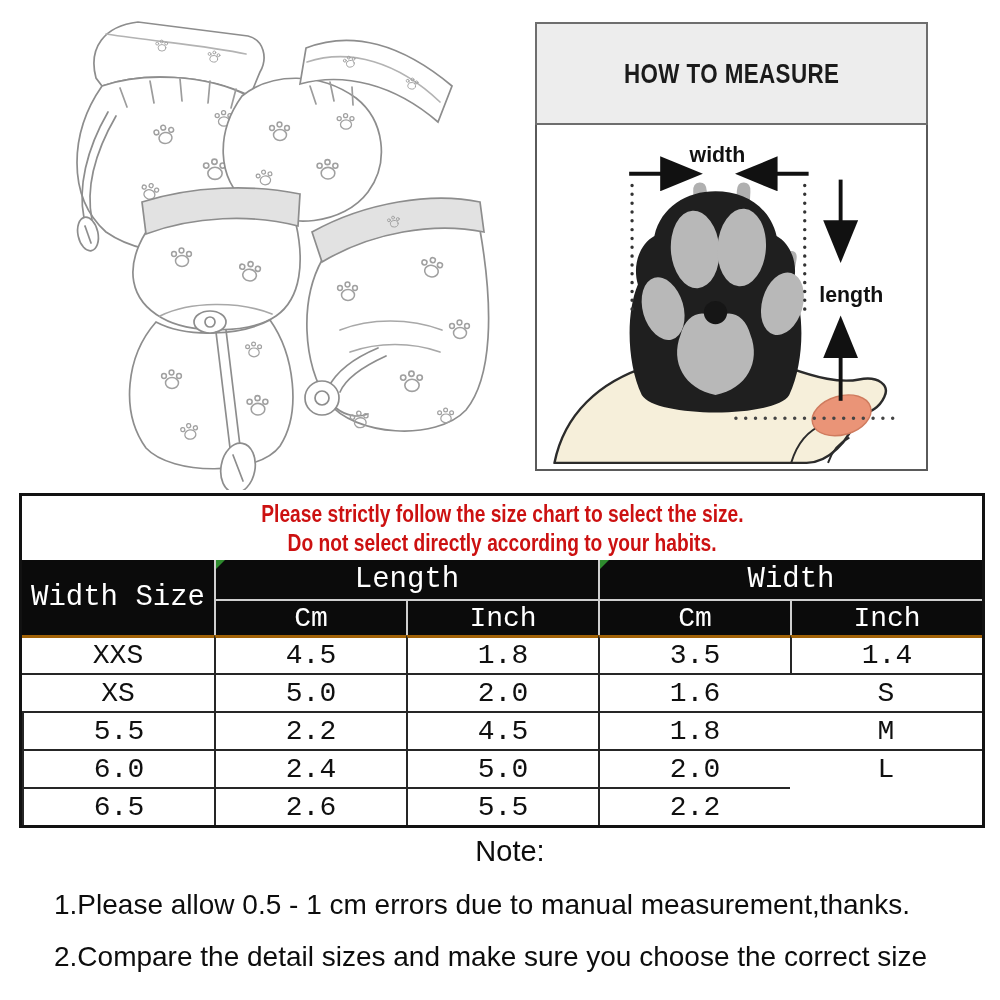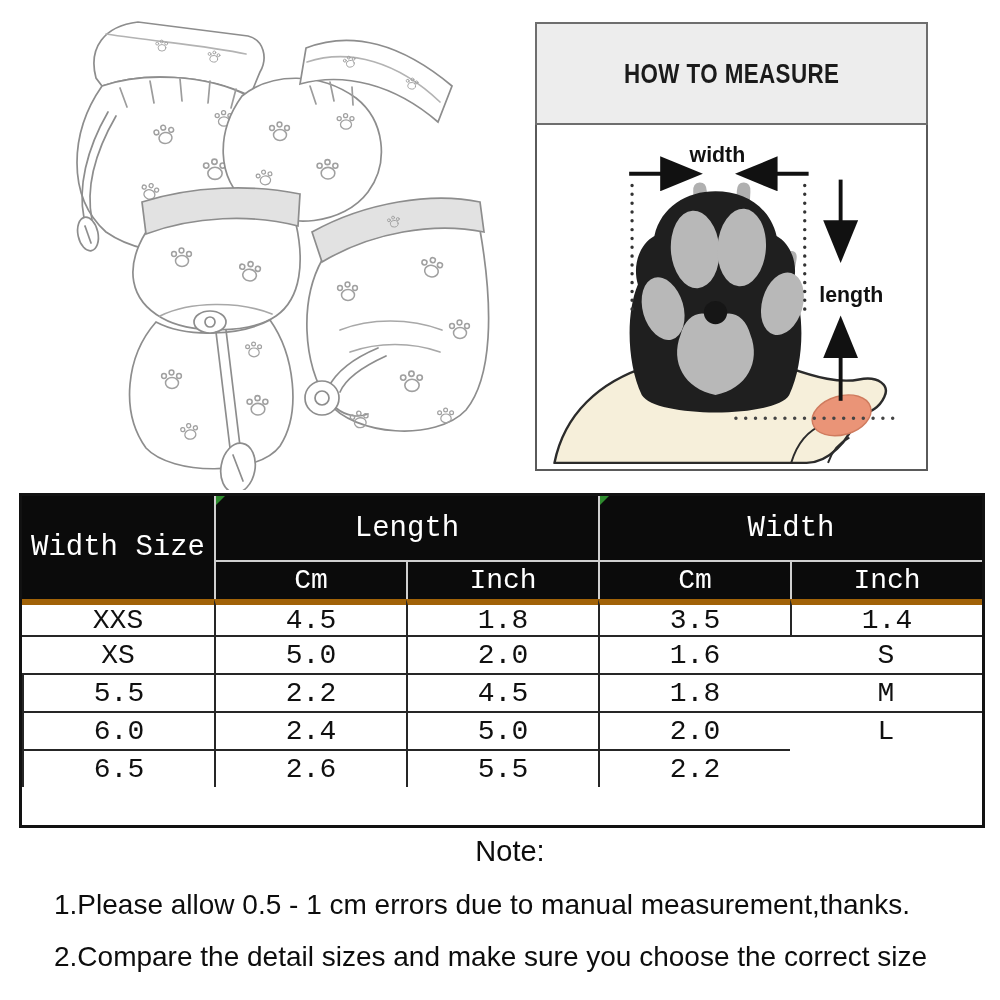--- a/index.html
+++ b/index.html
@@ -48,21 +48,21 @@
   .sub   { border-left:2px solid #cfcfcf; border-top:2px solid #cfcfcf; font-size:28px; }
   .flag {
     position:absolute; top:0; left:0; width:0; height:0;
     border-top:9px solid #2e8b2e; border-right:9px solid transparent;
   }
   .body-cell {
     font-family:"Liberation Mono", monospace; font-size:28px; color:#101010;
     border-top:2px solid #262626; background:#fff;
   }
   .bl { border-left:2px solid #262626; }
-  .rt { border-top:6px solid #a16207; }
+  .rt { border-top:3px solid #a16207; }
 
   
   .notes { position:absolute; left:6px; top:834px; width:992px; color:#0d0d0d; }
   .note-heading { font-size:29px; margin-left:16px; line-height:34px;text-align:center; }
   .note-item { font-size:28px; line-height:34px; white-space:nowrap;margin-left:48px; }
   .note-item.first { margin-top:20px; }
   .note-item.second { margin-top:18px; }
 </style>
 </head>
 <body>
@@ -189,20 +189,24 @@
 
         <line x1="313" y1="50" x2="313" y2="128" stroke="#111" stroke-width="4" marker-end="url(#ah)"></line>
         <text class="diagram-label" x="324" y="176" text-anchor="middle">length</text>
         <line x1="313" y1="278" x2="313" y2="198" stroke="#111" stroke-width="4" marker-end="url(#ah)"></line>
         <line x1="205" y1="296" x2="372" y2="296" stroke="#444" stroke-width="3.5" stroke-dasharray="0.1 10" stroke-linecap="round"></line>
       </svg>
     </div>
   </div>
 
   <div class="size-table">
+    <div class="cell warn">
+      <div class="warn-line">Please strictly follow the size chart to select the size.</div>
+      <div class="warn-line">Do not select directly according to your habits.</div>
+    </div>
 
     <div class="cell hdr corner">Width Size</div>
     <div class="cell hdr group">
       <span class="flag"></span>
       <span>Length</span>
     </div>
     <div class="cell hdr group">
       <span class="flag"></span>
       <span>Width</span>
     </div>

